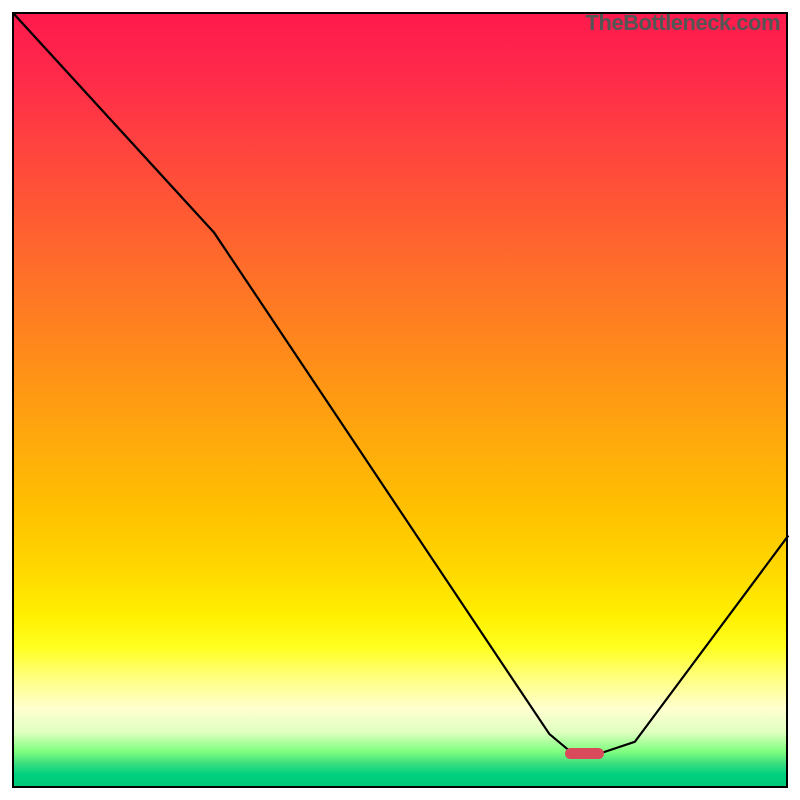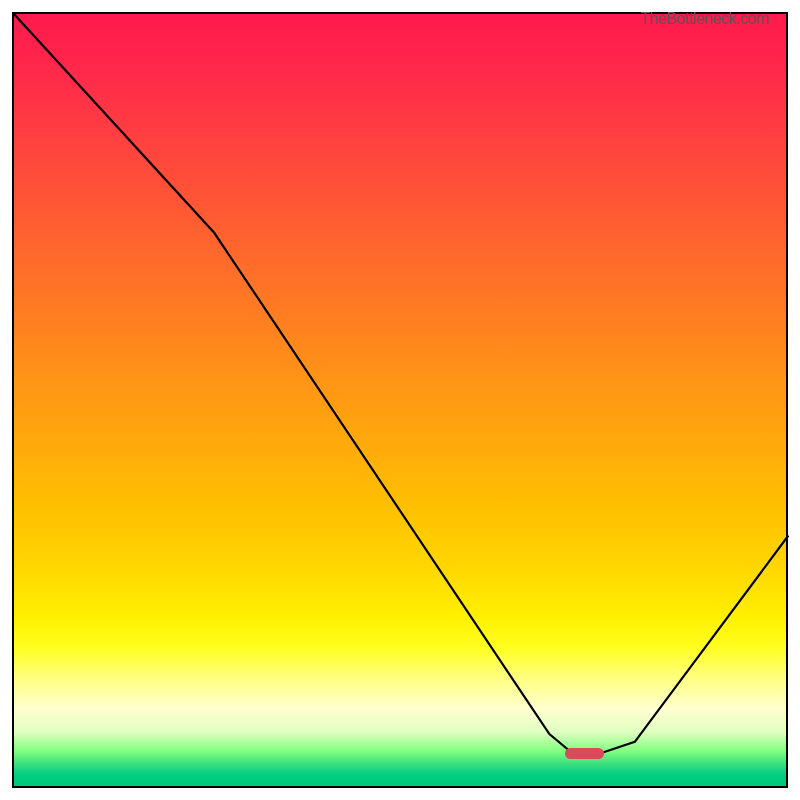--- a/index.html
+++ b/index.html
@@ -40,24 +40,24 @@
       #e0ffc0 93%,
       #80ff80 95.5%,
       #40e080 97%,
       #00d080 98.5%,
       #00c878 100%
     );
     box-sizing: border-box;
   }
   .watermark {
     position: absolute;
-    right: 17px;
+    right: 6px;
     top: -4px;
-    font-size: 16px;
-    font-weight: normal;
+    font-size: 22px;
+    font-weight: bold;
     color: #555;
     letter-spacing: -0.5px;
   }
   svg.curve-layer {
     position: absolute;
     left: 0;
     top: 0;
     width: 776px;
     height: 776px;
   }

